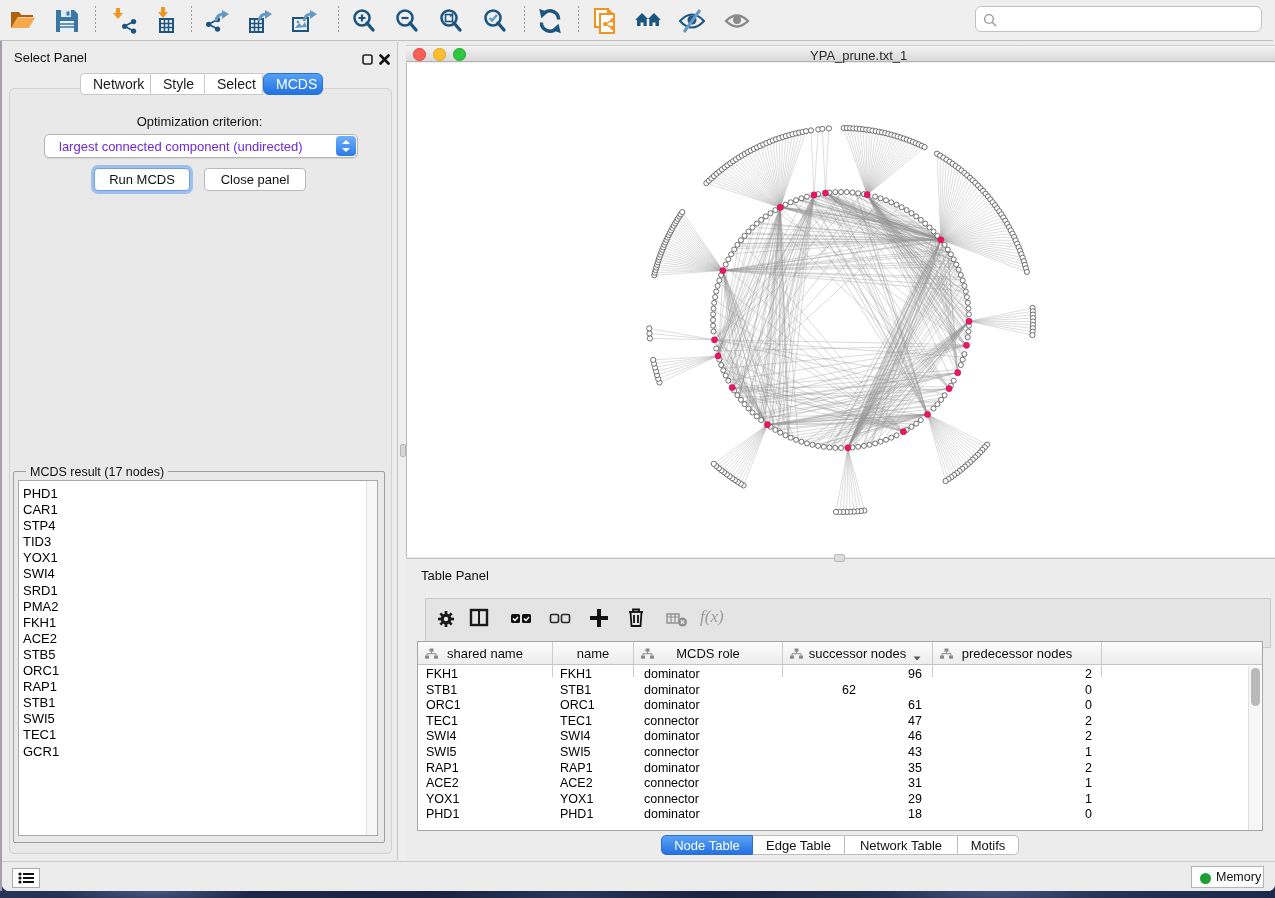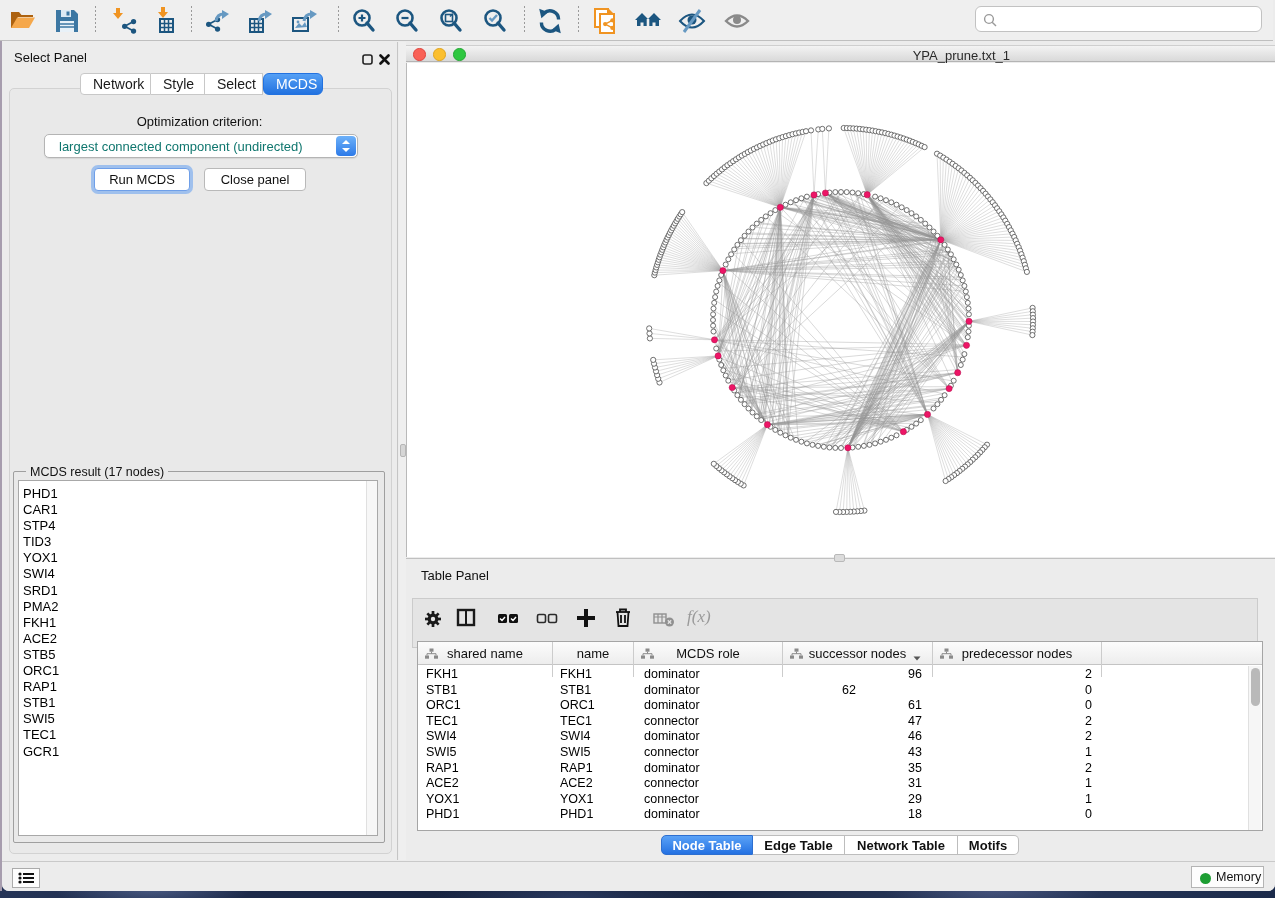--- a/index.html
+++ b/index.html
@@ -31,62 +31,62 @@
 #cptabs { position:absolute; top:31px; left:78px; height:22px; display:flex; font-size:14px; }
 .cptab { background:#fff; border:1px solid #c8c8c8; border-left:none; padding:2px 12px 0;
   color:#1a1a1a; text-align:center; }
 .cptab.first { border-left:1px solid #c8c8c8; border-radius:4px 0 0 4px; }
 .cptab.sel { background:linear-gradient(#55a0f5,#2272e0); color:#fff; border:1px solid #2272e0; border-radius:6px; }
 #cpbody { position:absolute; left:7px; top:46px; width:383px; height:766px;
   background:#e9e9e9; border:1px solid #d2d2d2; border-radius:5px; }
 #optlabel { position:absolute; top:72px; width:100%; text-align:center; font-size:13px; color:#111; }
 #combo { position:absolute; left:42px; top:92px; width:314px; height:24px; background:#fff;
   border:1px solid #b4b4b4; border-radius:5px; box-shadow:0 1px 1px rgba(0,0,0,.08); font-size:13px; }
-#combo .txt { position:absolute; left:14px; top:4px; color:#0f766e; }
+#combo .txt { position:absolute; left:14px; top:4px; color:#6d28d9; }
 #combo .cap { position:absolute; right:1px; top:1px; width:20px; height:20px; border-radius:4px;
   background:linear-gradient(#6db1f9,#2d7ae8); }
 .btn { position:absolute; height:23px; background:#fff; border:1px solid #b9b9b9; border-radius:4px;
   font-size:13px; color:#111; text-align:center; line-height:21px; }
 #runbtn { left:92px; top:126px; width:96px; box-shadow:0 0 0 3px rgba(120,170,240,.65); border-color:#6f9fe8; }
 #closebtn { left:202px; top:126px; width:102px; }
 #grpbox { position:absolute; left:11px; top:429px; width:372px; height:372px; border:1px solid #9f9f9f; border-radius:2px; }
 #grplabel { position:absolute; left:12px; top:-7px; background:#e9e9e9; padding:0 4px; font-size:12.5px; color:#111; }
 #mlist { position:absolute; left:4px; top:8px; width:360px; height:356px; padding-top:5px; background:#fff; border:1px solid #a8a8a8; font-size:13px; color:#000; }
 #mlist .it { height:16.1px; padding-left:4px; line-height:16.5px; }
 #mlist .sb { position:absolute; right:0; top:0; width:11px; height:354px; background:#f7f7f7; border-left:1px solid #e0e0e0; }
 
 
 #vsplit { position:absolute; left:399px; top:42px; width:7px; height:818px; background:#efefef; }
 
 
 #netwin { position:absolute; left:406px; top:43px; width:869px; height:516px; }
 #nettitle { position:absolute; left:0; top:2px; width:869px; height:17px;
   background:linear-gradient(#f3f3f3,#d9d9d9); border-top:1px solid #cfcfcf; border-bottom:1px solid #b4b4b4; }
 .tl { position:absolute; top:2px; width:12.5px; height:12.5px; border-radius:50%; }
-#nettitle .t { position:absolute; top:2px; left:404px; width:200px; text-align:right; font-size:13px; color:#2a2a2a; }
+#nettitle .t { position:absolute; top:2px; left:404px; width:200px; text-align:left; font-size:13px; color:#2a2a2a; }
 #netcanvas { position:absolute; left:0; top:20px; width:869px; height:494px; background:#fff; border-left:1px solid #b9b9b9;}
 
 
 #tpanel { position:absolute; left:406px; top:558px; width:869px; height:302px; background:#ececec; border-top:1px solid #c0c0c0;}
 #tpanel .title { position:absolute; left:15px; top:9px; font-size:13px; color:#111; }
-#ttools { position:absolute; left:6px; top:39px; width:846px; height:50px; background:#e4e4e4;
+#ttools { position:absolute; left:19px; top:39px; width:846px; height:50px; background:#e4e4e4;
   border:1px solid #cbcbcb; }
 #ttable { position:absolute; left:11px; top:82px; width:846px; height:190px; background:#fff; border:1px solid #a5a5a5; }
 #thead { position:absolute; left:0; top:0; width:844px; height:23px;
   background:linear-gradient(#fcfcfc,#ededed); border-bottom:1px solid #c4c4c4; font-size:13px; color:#111; }
 .hc { position:absolute; top:0; height:35px; border-right:1px solid #cccccc; }
 .hc .lbl { position:absolute; width:100%; text-align:center; top:4px; }
 .rows { position:absolute; left:0; top:24px; width:844px; font-size:12.5px; color:#000; }
 .tr { position:absolute; height:16px; width:100%; }
 .td { position:absolute; top:1px; }
 #tsb { position:absolute; right:1px; top:24px; width:13px; height:164px; background:#f6f6f6; border-left:1px solid #e0e0e0;}
 #tsb .th { position:absolute; left:1.5px; top:2px; width:9px; height:38px; border-radius:5px; background:#b9b9b9; }
 #seg { position:absolute; left:255px; top:276px; height:20px; display:flex; font-size:13px; }
 .sg { background:#fff; border:1px solid #bdbdbd; border-left:none; color:#111; text-align:center;
-  padding-top:2px;font-weight:bold; }
+  padding-top:2px; }
 .sg.first { border-left:1px solid #bdbdbd; border-radius:5px 0 0 5px; }
 .sg.last { border-radius:0 5px 5px 0; }
 .sg.sel { background:linear-gradient(#5aa2f7,#2471e2); color:#fff; border-color:#2d6fd0; }
 
 
 #statusbar { position:absolute; left:2px; top:861px; width:1273px; height:30px; background:#ececec;
   border-top:1px solid #c9c9c9; border-radius:0 0 7px 7px; }
 #listbtn { position:absolute; left:10px; top:6px; width:28px; height:20px; background:#fdfdfd;
   border:1px solid #ababab; }
 #membtn { position:absolute; right:11px; top:4px; width:73px; height:22px; background:#fdfdfd;

